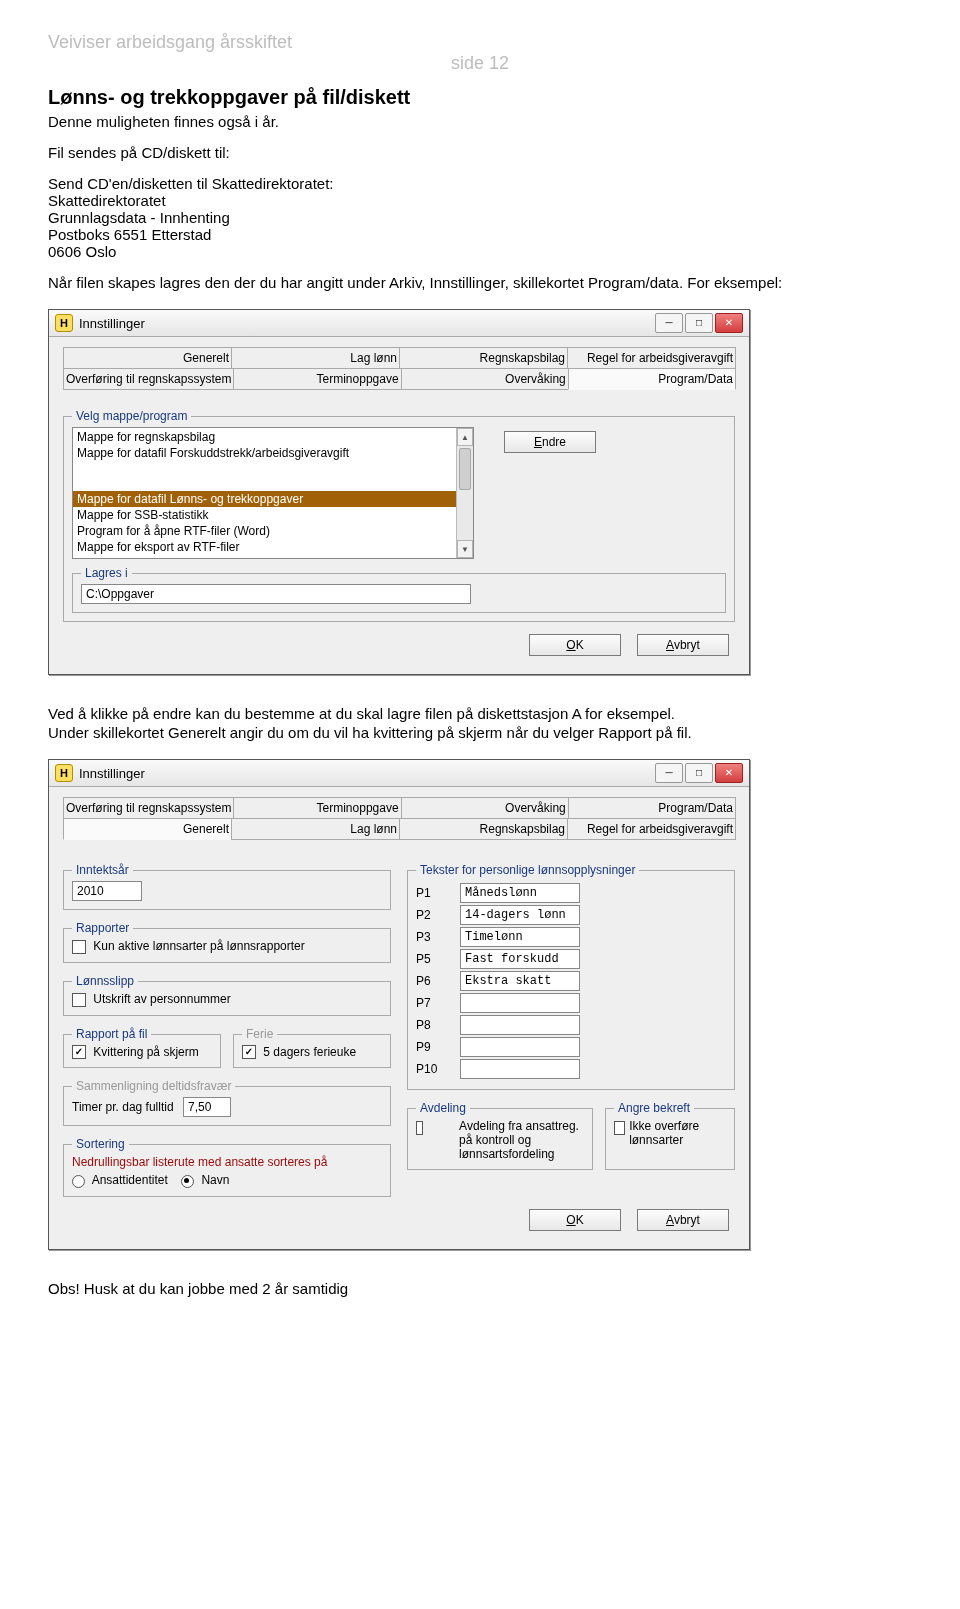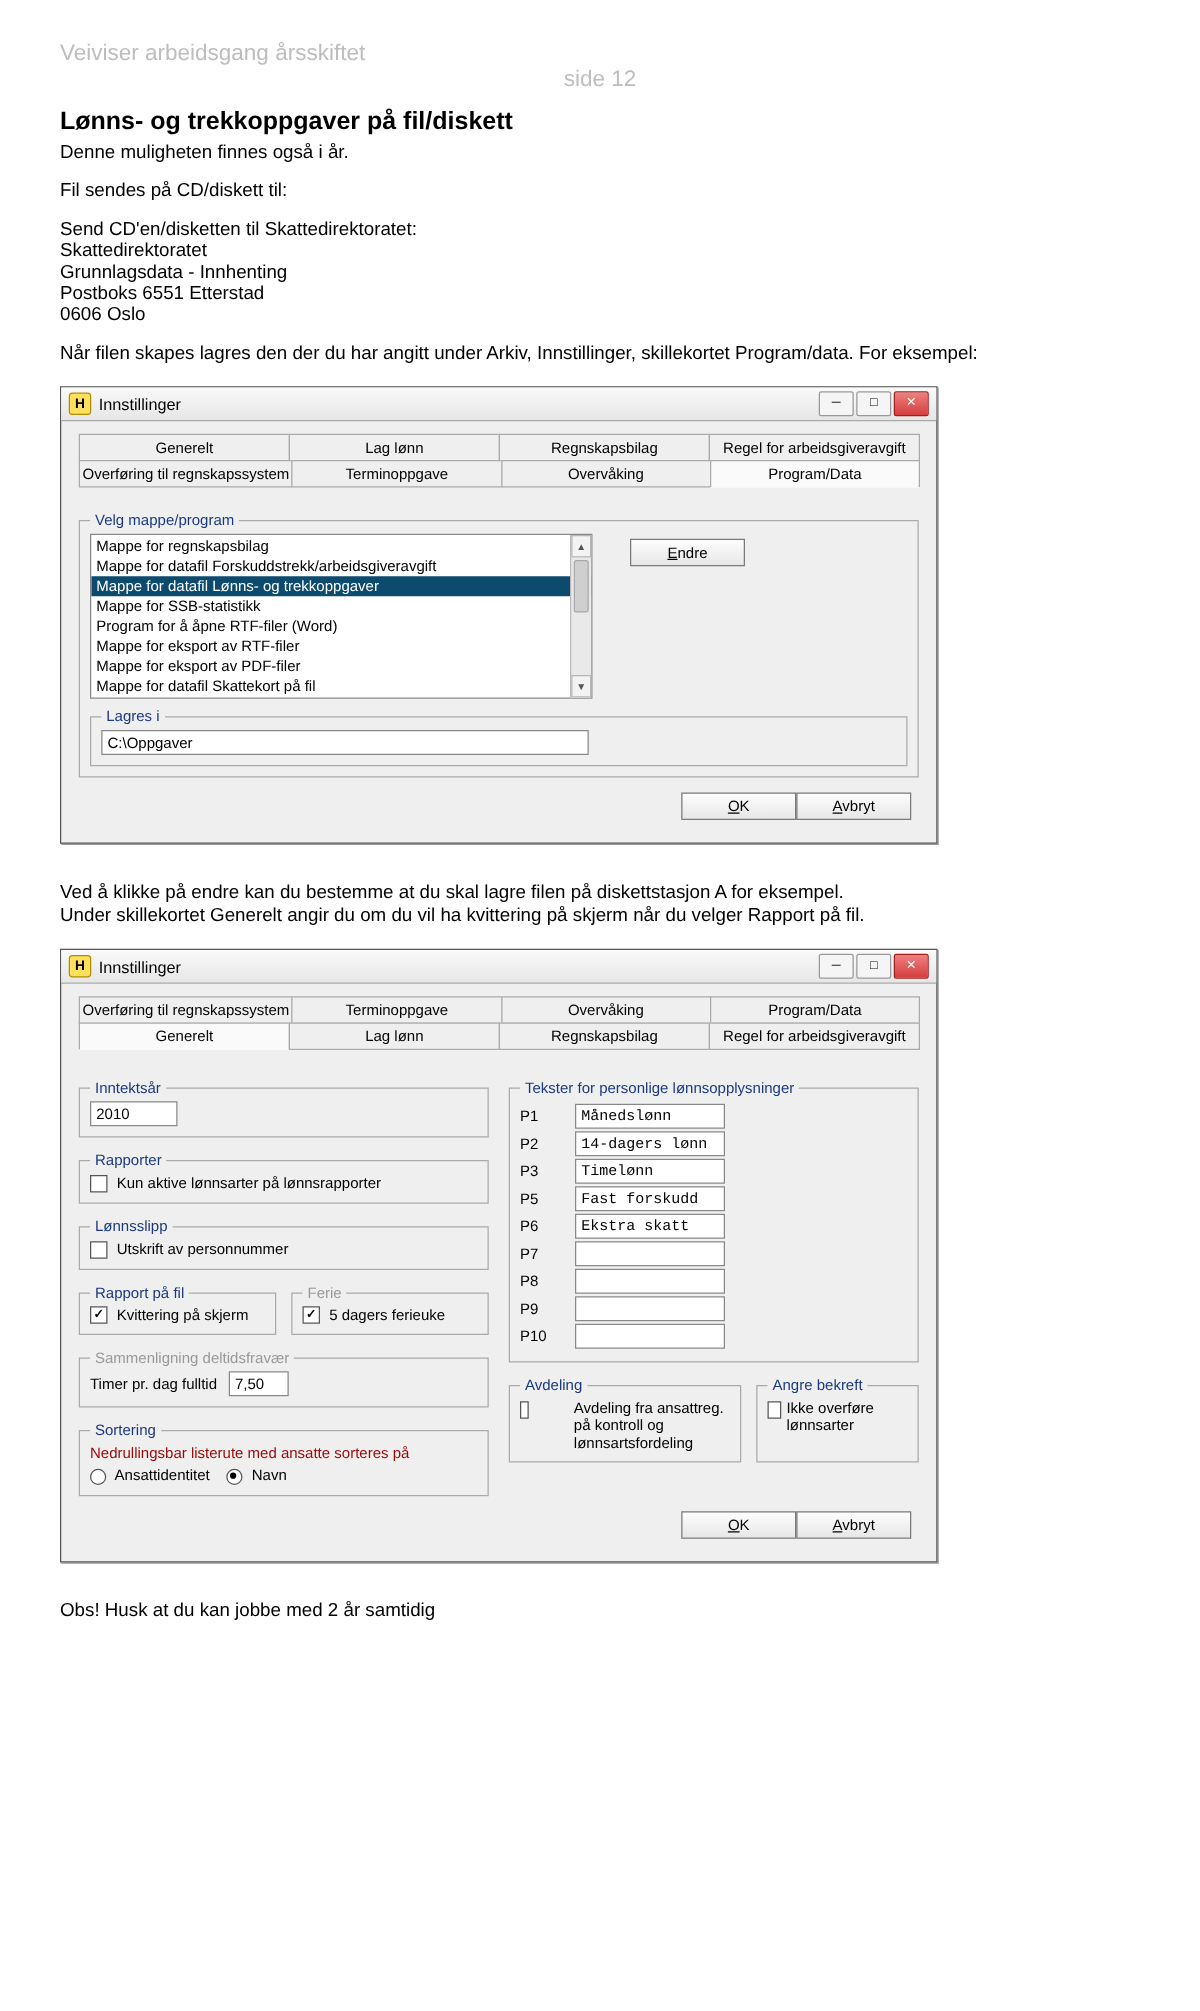--- a/index.html
+++ b/index.html
@@ -49,21 +49,21 @@
     display: flex; align-items: center; justify-content: center;
     font-size: 10px; line-height: 1;
     border-radius: 2px;
   }
   .win-btn.close { background: linear-gradient(#f08080,#d43e3e); color:#fff; border-color:#a02020;}
   .win-body { padding: 10px 14px 14px 14px; font-size: 12px; }
 
   .tabs { display: flex; }
   .tab {
     flex: 1;
-    text-align: center;
+    text-align: right;
     border: 1px solid #aaa;
     padding: 3px 2px;
     font-size: 12px;
     background: #efefef;
     margin-right: -1px;
     white-space: nowrap;
   }
   .tab.active { background: #fafafa; border-bottom-color: #fafafa; }
   .tabrow2 { margin-top: -1px; }
 
@@ -89,21 +89,21 @@
     background: #fff;
     border: 1px solid #888;
     width: 400px;
     height: 130px;
     overflow: hidden;
     font-size: 12px;
     position: relative;
   }
   .listbox-inner { padding: 1px 0; }
   .list-item { padding: 1px 4px; white-space: nowrap; }
-  .list-item.selected { background: #0c4a6e; color: #fff; }
+  .list-item.selected { background: #a16207; color: #fff; margin-top: 30px; }
   .listbox-scroll {
     position: absolute; right: 0; top: 0; bottom: 0;
     width: 16px;
     border-left: 1px solid #bbb;
     background: #e9e9e9;
     display: flex; flex-direction: column;
   }
   .scroll-btn {
     height: 16px;
     border: 1px solid #b5b5b5;
@@ -136,21 +136,21 @@
     border: 1px solid #888;
     padding: 2px 4px;
     font-size: 12px;
     width: 380px;
     display: block;
   }
   .textfield.small { width: 60px; display: inline-block; }
   .textfield.med  { width: 110px; display: inline-block; font-family: Liberation Mono, monospace; }
   .textfield.tiny { width: 38px; display: inline-block; }
 
-  .dialog-buttons { display: flex; justify-content: flex-end; gap: 0; padding: 12px 6px 4px 6px; }
+  .dialog-buttons { display: flex; justify-content: flex-end; gap: 16px; padding: 12px 6px 4px 6px; }
 
   .cols { display: flex; gap: 16px; }
   .col { flex: 1; }
 
   .checkbox {
     display: inline-block;
     width: 12px; height: 12px;
     border: 1px solid #555;
     background: #fff;
     vertical-align: middle;

